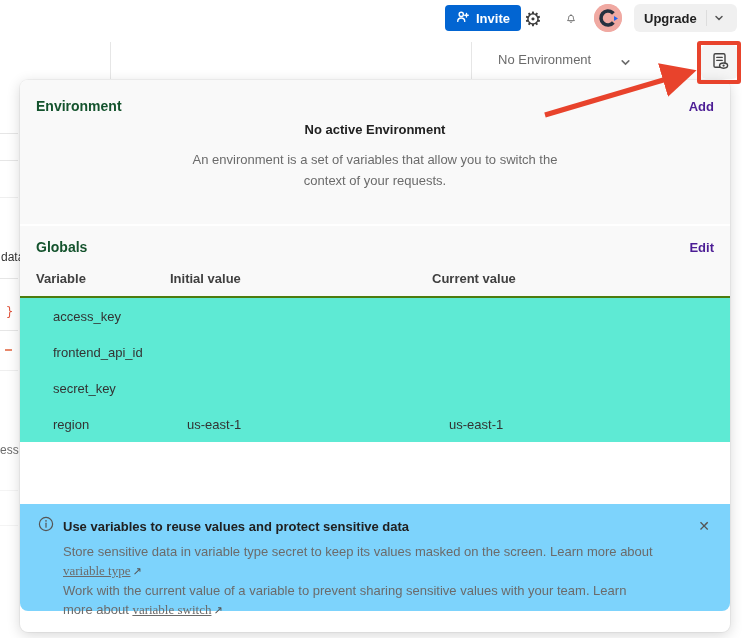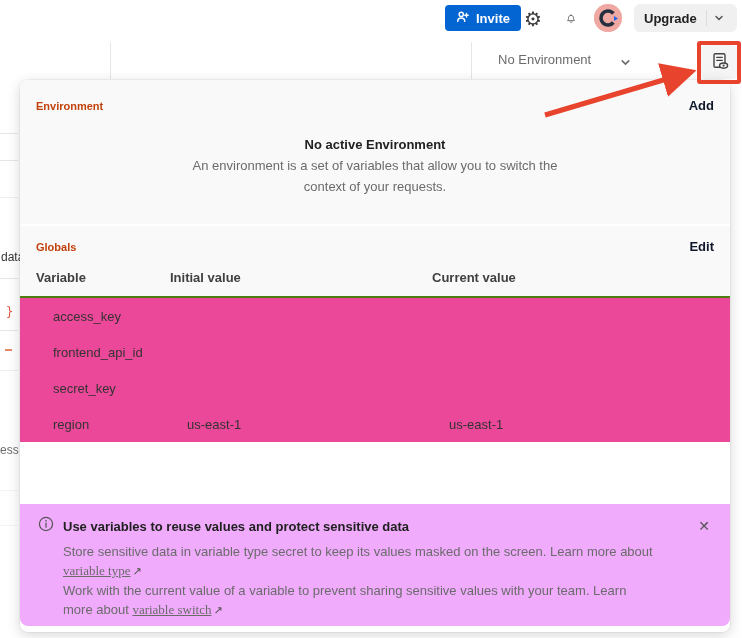--- a/index.html
+++ b/index.html
@@ -42,33 +42,33 @@
   .frag-code{font-family:"DejaVu Sans Mono","Liberation Mono",monospace;font-size:12px;color:#E0563F;}
   .frag-gray{font-size:12px;color:#6B6B6B;}
   .frag-tick{width:7px;height:2px;background:#E8886B;}
 
   
   .panel{position:absolute;left:20px;top:80px;width:710px;height:552px;background:#fff;
     border-radius:8px;box-shadow:0 3px 14px rgba(0,0,0,0.16),0 0 0 1px rgba(0,0,0,0.04);
     z-index:5;display:flex;flex-direction:column;}
   .sec-env{height:144px;background:#F9F9F9;border-bottom:2px solid #fff;border-radius:8px 8px 0 0;}
   .sec-head-row{display:flex;justify-content:space-between;align-items:center;padding:18px 16px 0 16px;}
-  .sec-title{font-size:11px;font-weight:700;color:#c2410c;}
-  .link-action{font-size:13px;font-weight:700;color:#0f172a;text-decoration:none;cursor:pointer;}
-  .empty-title{margin-top:24px;text-align:center;font-size:13px;font-weight:700;color:#212121;}
-  .empty-desc{margin-top:3px;text-align:center;font-size:13px;color:#6B6B6B;line-height:21px;}
+  .sec-title{font-size:14px;font-weight:700;color:#14532d;}
+  .link-action{font-size:13px;font-weight:700;color:#4c1d95;text-decoration:none;cursor:pointer;}
+  .empty-title{margin-top:8px;text-align:center;font-size:13px;font-weight:700;color:#212121;}
+  .empty-desc{margin-top:12px;text-align:center;font-size:13px;color:#6B6B6B;line-height:21px;}
 
   .sec-globals{height:70px;background:#F9F9F9;border-bottom:2px solid #4d7c0f;}
   .globals-row{display:flex;justify-content:space-between;align-items:center;padding:13px 16px 0 16px;}
   .tgrid{display:grid;grid-template-columns:134px 262px 1fr;padding:0 16px;}
   .thead{margin-top:16px;font-size:13px;font-weight:700;color:#404040;}
-  .trow{height:36px;align-items:center;font-size:13px;color:#333;background:#ec4899;cursor:default;padding-left:33px;}
+  .trow{height:36px;align-items:center;font-size:13px;color:#333;background:#5eead4;cursor:default;padding-left:33px;}
   .rows-spacer{height:62px;background:#fff;}
 
-  .banner{height:122px;background:#f0abfc;border-radius:0 0 8px 8px;padding:12px 16px 0 18px;
+  .banner{height:107px;background:#7dd3fc;border-radius:0 0 8px 8px;padding:12px 16px 0 18px;
     box-sizing:border-box;}
   .banner-title-row{display:flex;align-items:center;gap:9px;}
   .banner-title{flex:1;font-size:13px;font-weight:700;color:#212121;}
   .banner-close{background:none;border:none;color:#555;font-size:14px;cursor:pointer;padding:0 4px;}
   .banner p{margin:6px 0 0 25px;width:596px;font-size:13px;color:#6B6B6B;line-height:19px;}
   .banner p.second{margin-top:0;}
   .banner a{color:#6B6B6B;text-decoration:underline;cursor:pointer;font-family:Liberation Serif, serif;}
   .ext{font-size:11px;color:#555;text-decoration:none;margin-left:2px;}
 
   

